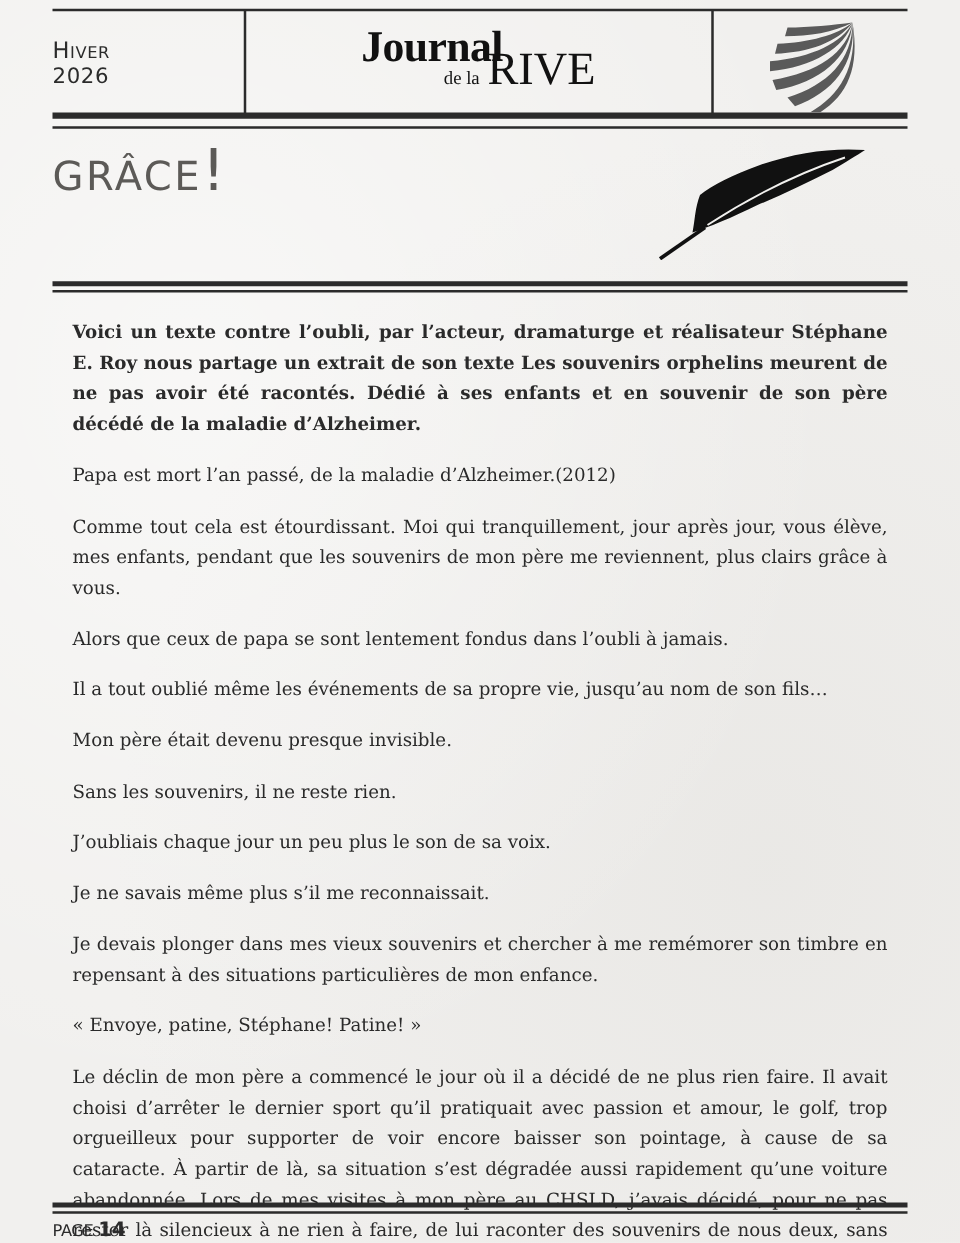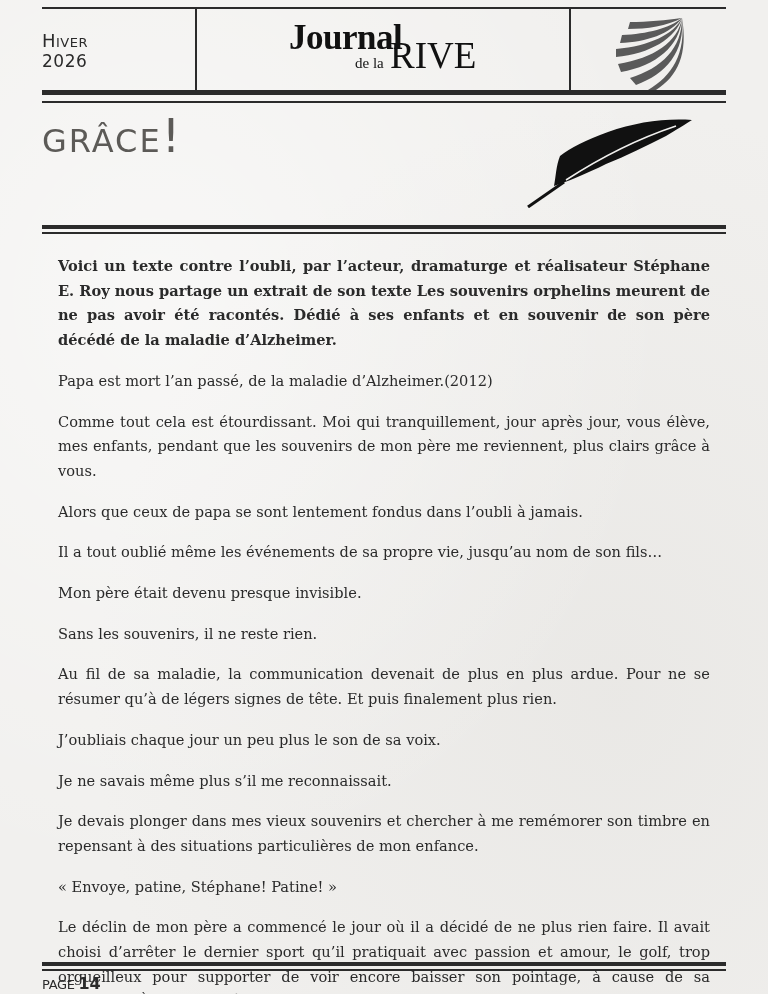--- a/index.html
+++ b/index.html
@@ -110,21 +110,20 @@
 <div class="rule" style="left:42px;top:232px;width:684px;height:1.5px;"></div>
 
 <div class="abs content">
   <p class="intro">Voici un texte contre l’oubli, par l’acteur, dramaturge et réalisateur Stéphane E. Roy nous partage un extrait de son texte Les souvenirs orphelins meurent de ne pas avoir été racontés. Dédié à ses enfants et en souvenir de son père décédé de la maladie d’Alzheimer.</p>
   <p>Papa est mort l’an passé, de la maladie d’Alzheimer.(2012)</p>
   <p class="justify">Comme tout cela est étourdissant. Moi qui tranquillement, jour après jour, vous élève, mes enfants, pendant que les souvenirs de mon père me reviennent, plus clairs grâce à vous.</p>
   <p>Alors que ceux de papa se sont lentement fondus dans l’oubli à jamais.</p>
   <p>Il a tout oublié même les événements de sa propre vie, jusqu’au nom de son fils…</p>
   <p>Mon père était devenu presque invisible.</p>
   <p>Sans les souvenirs, il ne reste rien.</p>
-  <p class="justify">Au fil de sa maladie, la communication devenait de plus en plus ardue. Pour ne se résumer qu’à de légers signes de tête. Et puis finalement plus rien.</p>
   <p>J’oubliais chaque jour un peu plus le son de sa voix.</p>
   <p>Je ne savais même plus s’il me reconnaissait.</p>
   <p class="justify">Je devais plonger dans mes vieux souvenirs et chercher à me remémorer son timbre en repensant à des situations particulières de mon enfance.</p>
   <p>« Envoye, patine, Stéphane! Patine! »</p>
   <p class="justify" style="text-align-last: justify;">Le déclin de mon père a commencé le jour où il a décidé de ne plus rien faire. Il avait choisi d’arrêter le dernier sport qu’il pratiquait avec passion et amour, le golf, trop orgueilleux pour supporter de voir encore baisser son pointage, à cause de sa cataracte. À partir de là, sa situation s’est dégradée aussi rapidement qu’une voiture abandonnée. Lors de mes visites à mon père au CHSLD, j’avais décidé, pour ne pas rester là silencieux à ne rien à faire, de lui raconter des souvenirs de nous deux, sans pourtant savoir s’il m’entendait ou s’il me</p>
   <p class="last-line">comprenait, tant son état était critique.</p>
 </div>
 
 <div class="rule" style="left:42px;top:962px;width:684px;height:4px;"></div>
 <div class="rule" style="left:42px;top:969px;width:684px;height:1.5px;"></div>

